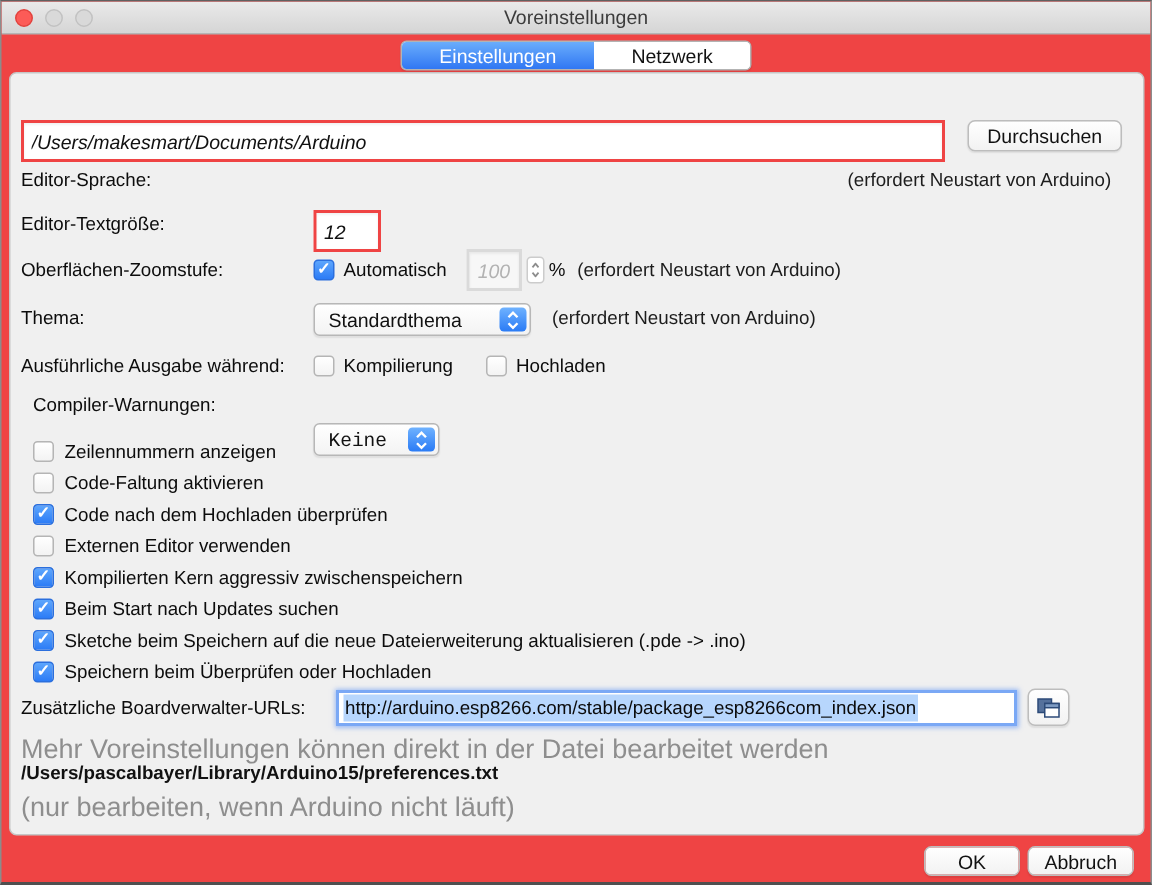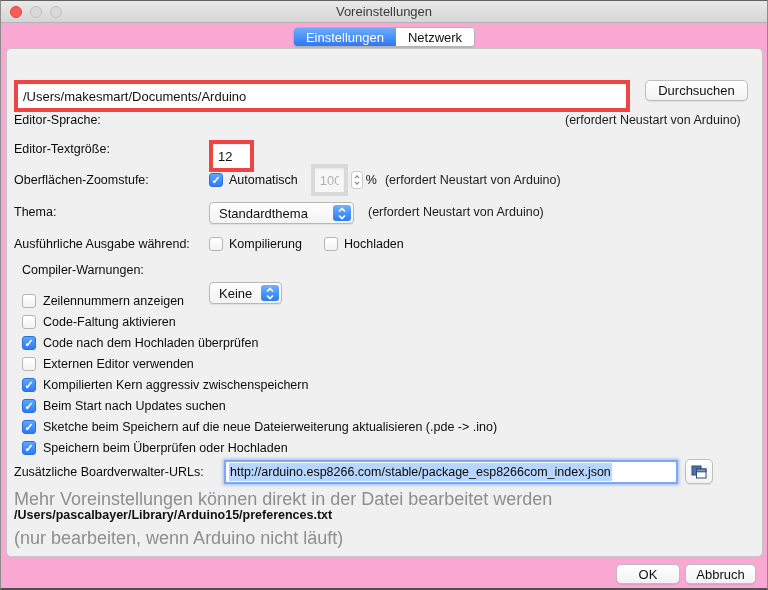--- a/index.html
+++ b/index.html
@@ -1,21 +1,21 @@
 <!DOCTYPE html>
 <html><head>
 <meta charset="utf-8">
 <style>
   * { margin:0; padding:0; box-sizing:border-box; }
   html,body { width:768px; height:590px; }
   body { font-family:"Liberation Sans", sans-serif; font-size:12px; color:#111; }
 
   .window {
     position:relative; width:768px; height:590px;
-    background:#f9a8d4;
+    background:#ef4444;
     border:1px solid #8c8c8c;
     border-top:1px solid #606060;
     border-bottom:2px solid #4f4f4f;
     overflow:hidden;
   }
 
   
   .titlebar {
     position:absolute; left:0; top:0; right:0; height:22px;
     background:linear-gradient(#eaeaea,#d5d5d5);
@@ -23,39 +23,40 @@
   }
   .traffic { position:absolute; left:9px; top:5px; display:flex; gap:8px; }
   .light { width:12px; height:12px; border-radius:50%; }
   .light.red { background:#fc5b57; border:1px solid #e2433e; }
   .light.gray { background:#d9d9d9; border:1px solid #c2c2c2; }
   .title { position:absolute; left:0; right:0; top:3px; text-align:center; font-size:13px; color:#3c3c3c; }
 
   
   .tabbar { position:absolute; left:0; right:0; top:26px; display:flex; justify-content:center; }
   .seg { display:flex; height:20px; border:1px solid #b3b3b3; border-radius:4px; overflow:hidden; background:#fff; box-shadow:0 1px 1px rgba(0,0,0,0.08); }
-  .seg-item { display:flex; align-items:center; justify-content:center; font-size:13px; padding:0 12px; color:#111; background:#fff; cursor:default; }
+  .seg-item { display:flex; align-items:center; justify-content:center; font-size:13px; padding:0 25px; color:#111; background:#fff; cursor:default; }
   .seg-item.active { background:linear-gradient(#6aadfc,#3077f3); color:#fff; }
   .seg-item + .seg-item { border-left:1px solid #b3b3b3; }
   .seg-item.active + .seg-item { border-left:none; }
 
   
   .panel {
     position:absolute; left:5px; top:47px; width:757px; height:509px;
     background:#f0f0f0; border:1px solid #c6c6c6; border-radius:5px;
   }
   .abs { position:absolute; }
   .lbl { font-size:12.5px; color:#0c0c0c; white-space:nowrap; }
   .note { font-size:12.5px; color:#1c1c1c; white-space:nowrap; }
   .graynote { font-size:18px; color:#8e8e8e; white-space:nowrap; }
 
   .tf {
-    border:4px solid #ef4444; background:#fff; font-family:"Liberation Sans",sans-serif;
+    border:2px solid #ef4444; background:#fff; font-family:"Liberation Sans",sans-serif;
     font-size:13px; color:#111; padding:12px 5px;
     box-shadow:inset 0 1px 2px rgba(0,0,0,0.07);
+    font-style:italic;
   }
   .tf:disabled, .tf.disabled { color:#b2b2b2; background:#f7f7f7; border-color:#dadada; }
 
   .btn {
     display:flex; align-items:center; justify-content:center;
     background:linear-gradient(#ffffff,#f2f2f2);
     border:1px solid #bdbdbd; border-radius:5px;
     font-size:13px; color:#111; box-shadow:0 1px 1px rgba(0,0,0,0.08);
     cursor:default; white-space:nowrap;
   }
@@ -172,21 +173,21 @@
 
     <div class="abs lbl" style="left:7px; top:188px;">Ausführliche Ausgabe während:</div>
     <div class="abs" style="left:202px; top:186px; height:18px; display:flex; align-items:center;">
       <span class="cb"></span>
       <span class="cl lbl" style="margin-left:6px;">Kompilierung</span>
       <span class="cb" style="margin-left:22px;"></span>
       <span class="cl lbl" style="margin-left:6px;">Hochladen</span>
     </div>
 
     <div class="abs lbl" style="left:15px; top:214px;">Compiler-Warnungen:</div>
-    <div class="abs popup" style="left:202px; top:211px; width:73px;">
+    <div class="abs popup" style="left:202px; top:211px; width:84px;font-family:Liberation Mono, monospace;">
       <span>Keine</span>
       <span class="stepper">
         <svg width="8" height="13" viewBox="0 0 8 13">
             <path d="M1 4.5 L4 1.5 L7 4.5" stroke="#fff" stroke-width="1.6" fill="none"></path>
             <path d="M1 8.5 L4 11.5 L7 8.5" stroke="#fff" stroke-width="1.6" fill="none"></path>
           </svg>
       </span>
     </div>
 
     <div class="abs cbrow" style="left:15px; top:245px;">

